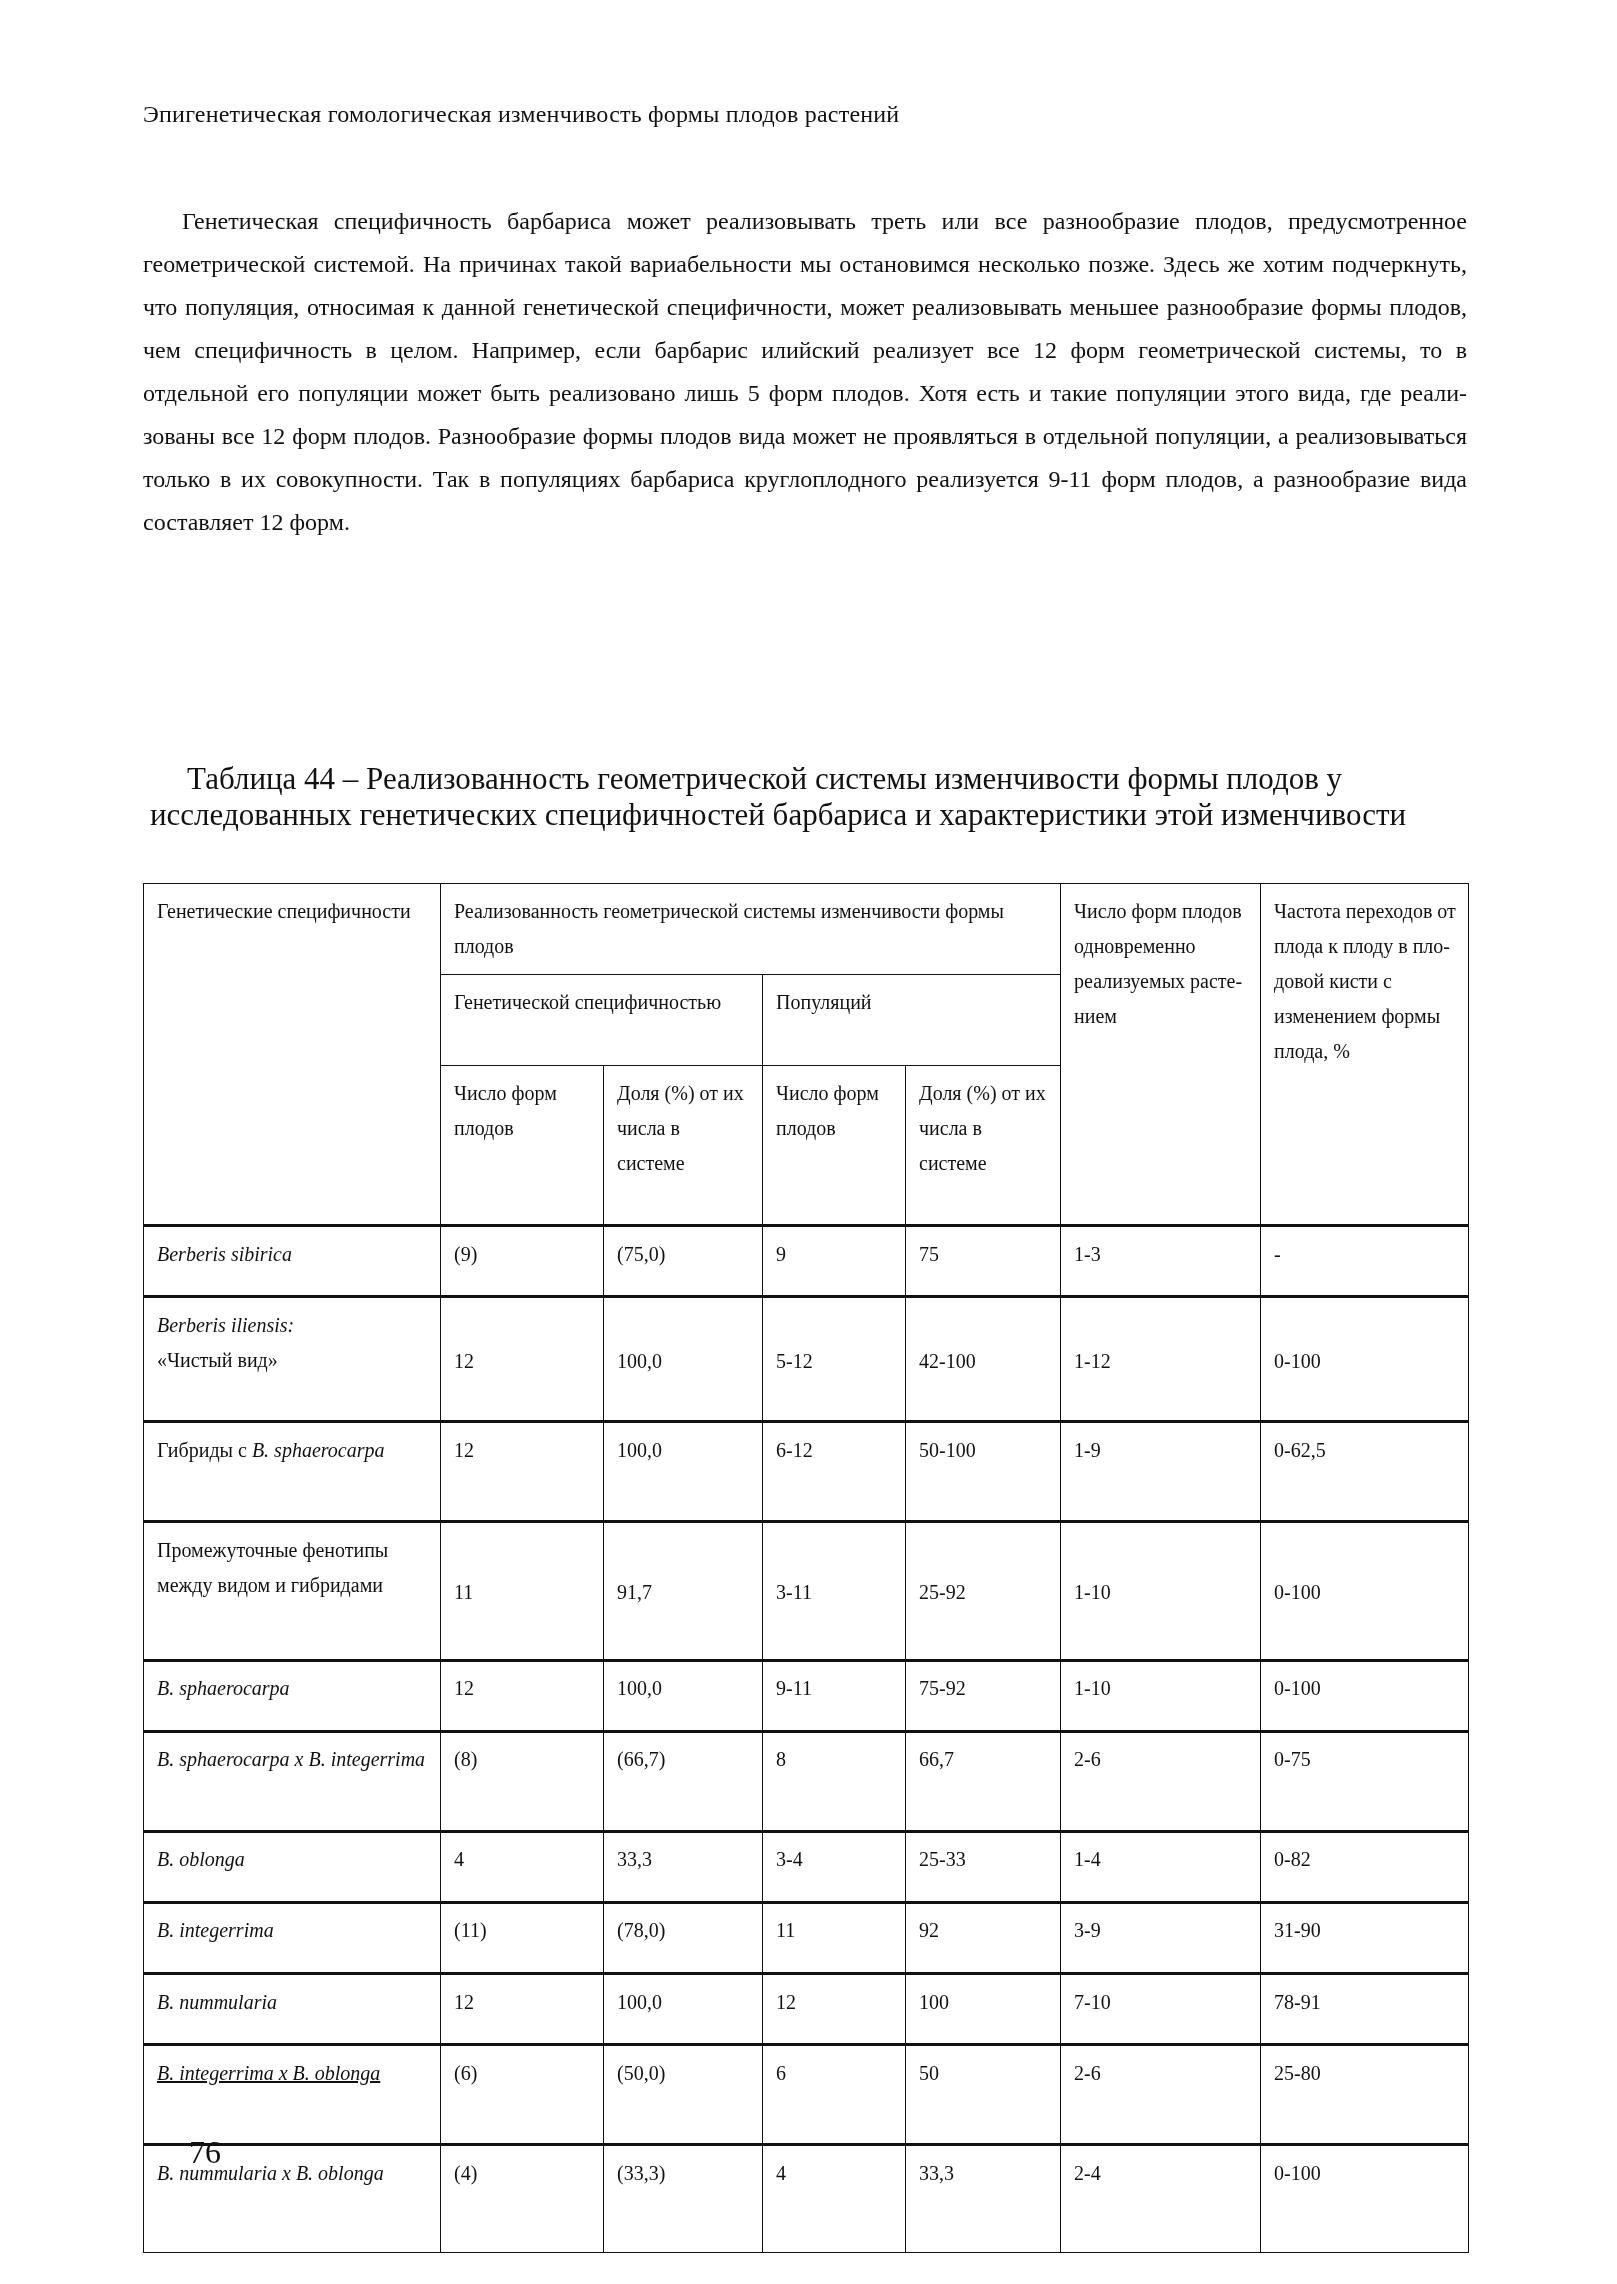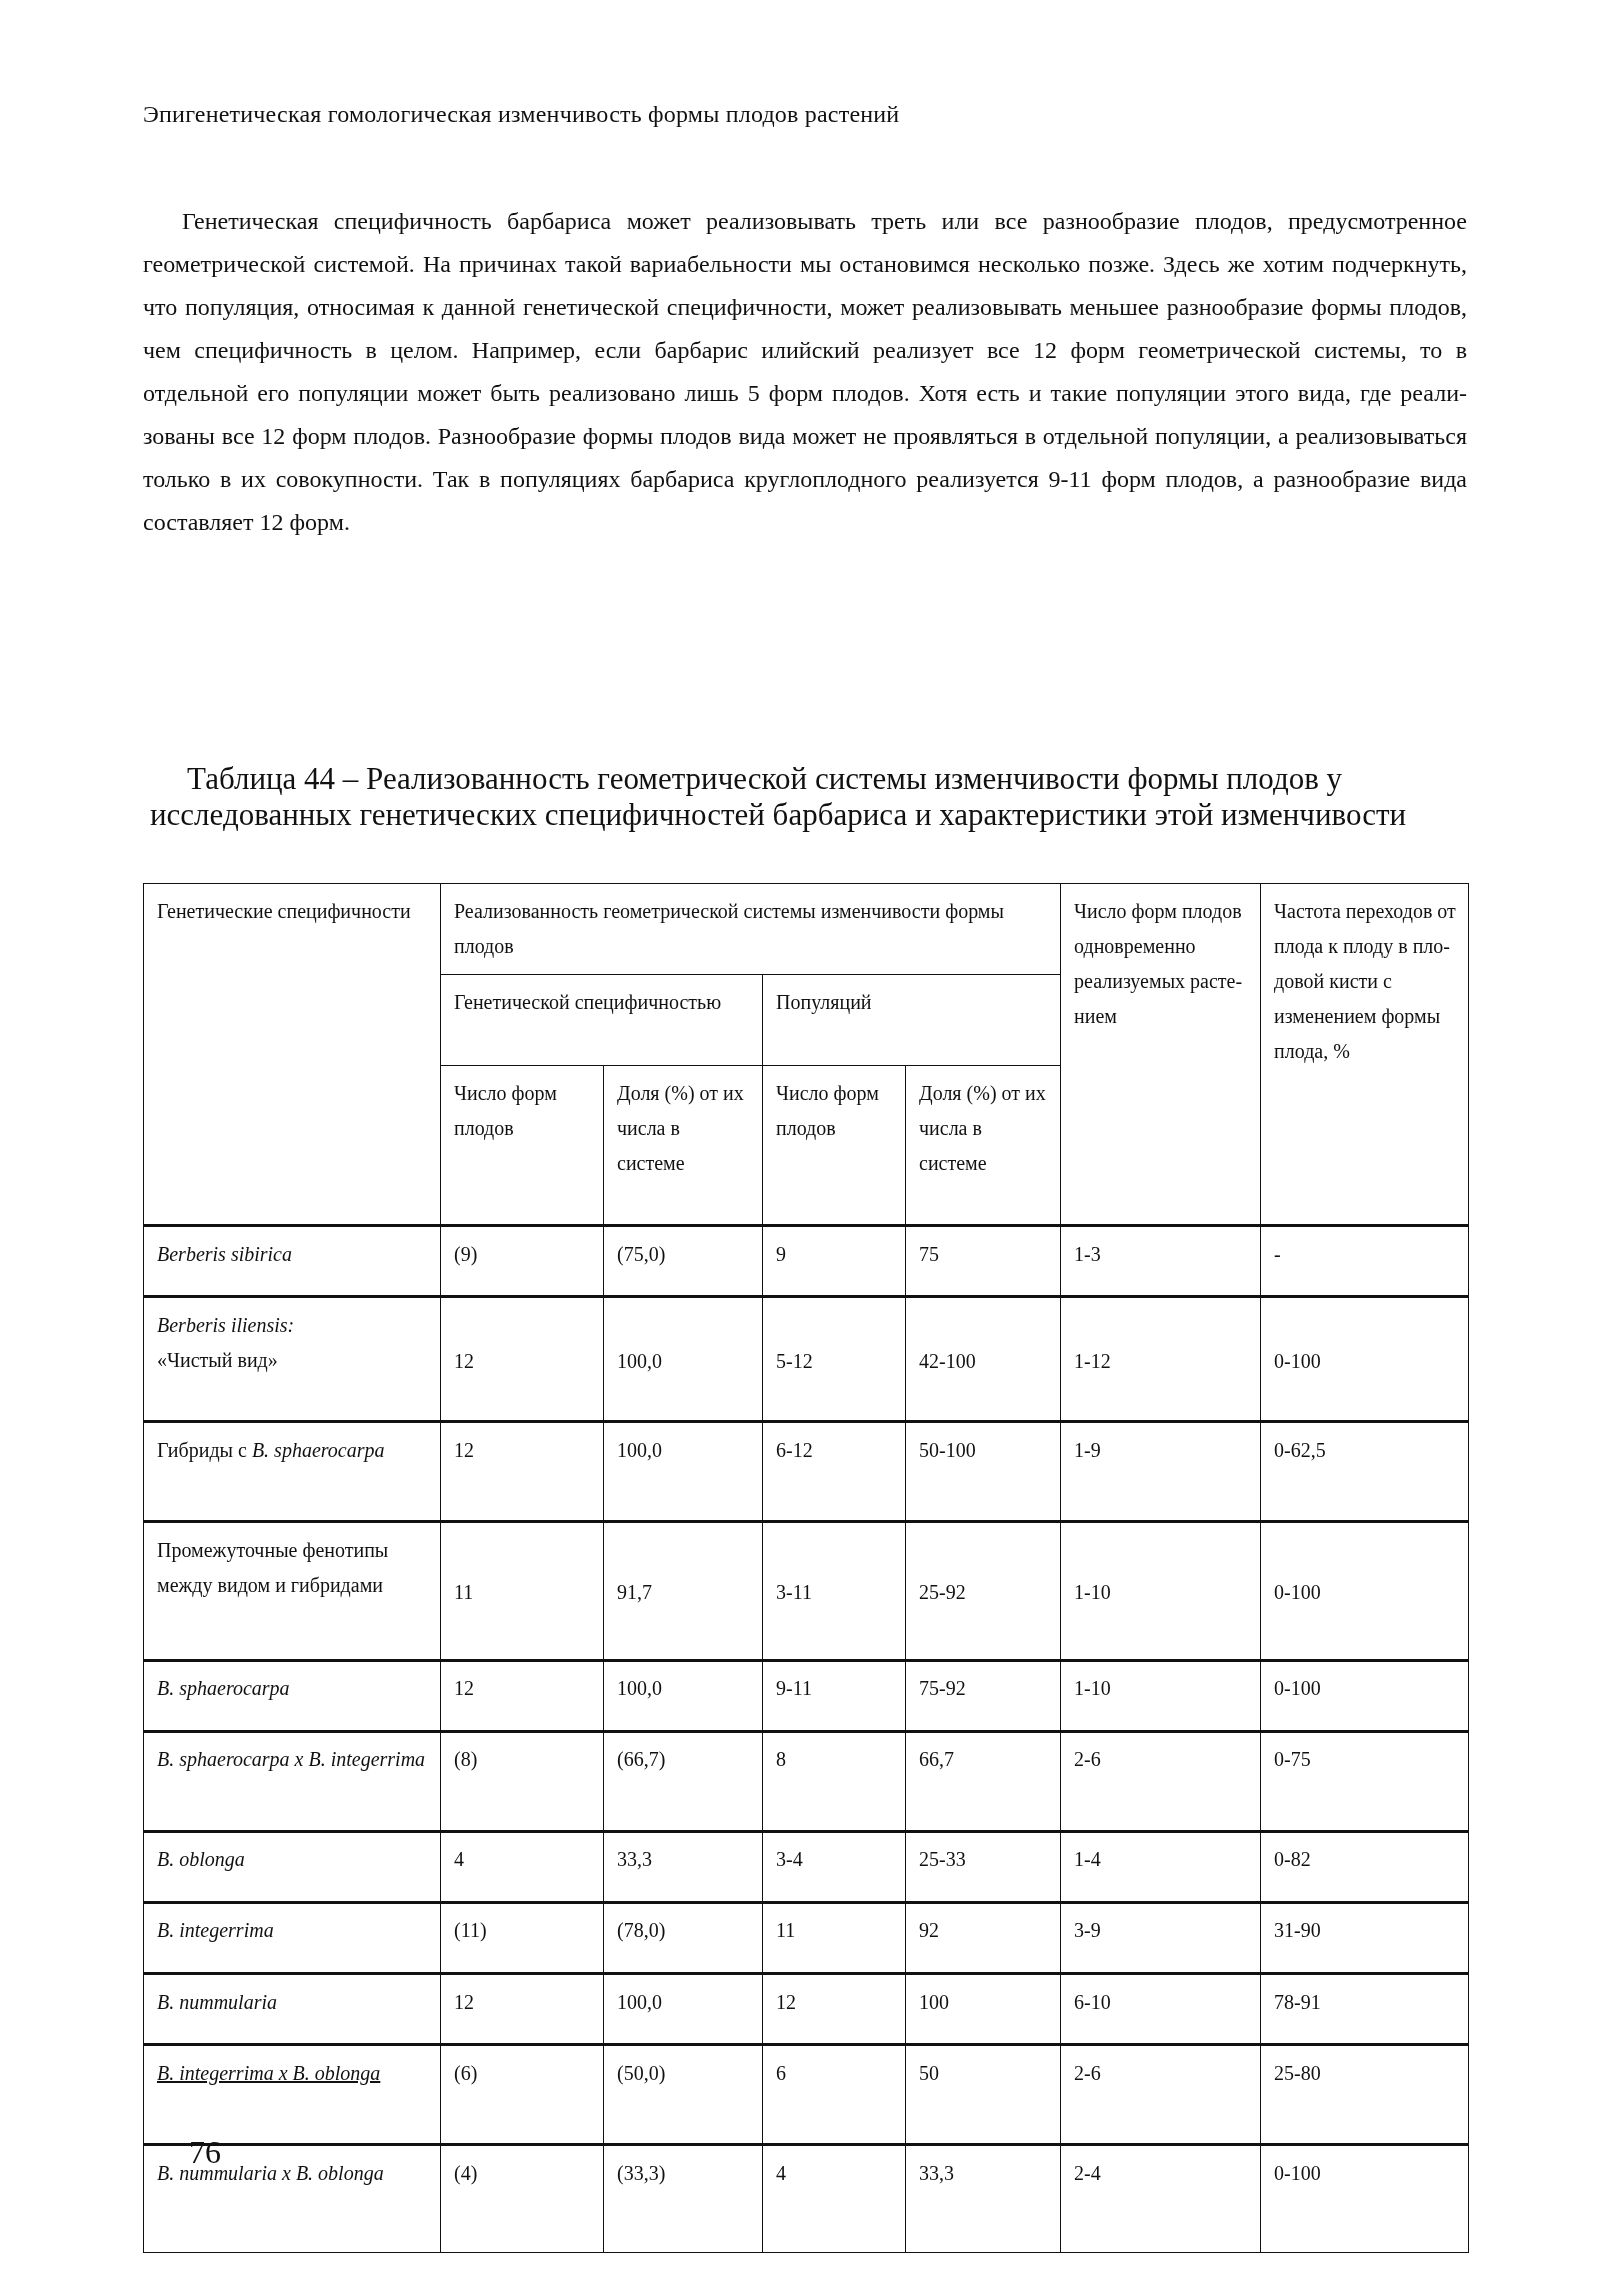--- a/index.html
+++ b/index.html
@@ -149,21 +149,21 @@
         <td>92</td>
         <td>3-9</td>
         <td>31-90</td>
       </tr>
       <tr class="row-thick">
         <td style="height: 52px;"><span class="it">B. nummularia</span></td>
         <td>12</td>
         <td>100,0</td>
         <td>12</td>
         <td>100</td>
-        <td>6-10</td>
+        <td>7-10</td>
         <td>78-91</td>
       </tr>
       <tr class="row-thick">
         <td style="height: 81px; text-decoration: underline;"><span class="it">B. integerrima x B. oblonga</span></td>
         <td>(6)</td>
         <td>(50,0)</td>
         <td>6</td>
         <td>50</td>
         <td>2-6</td>
         <td>25-80</td>

